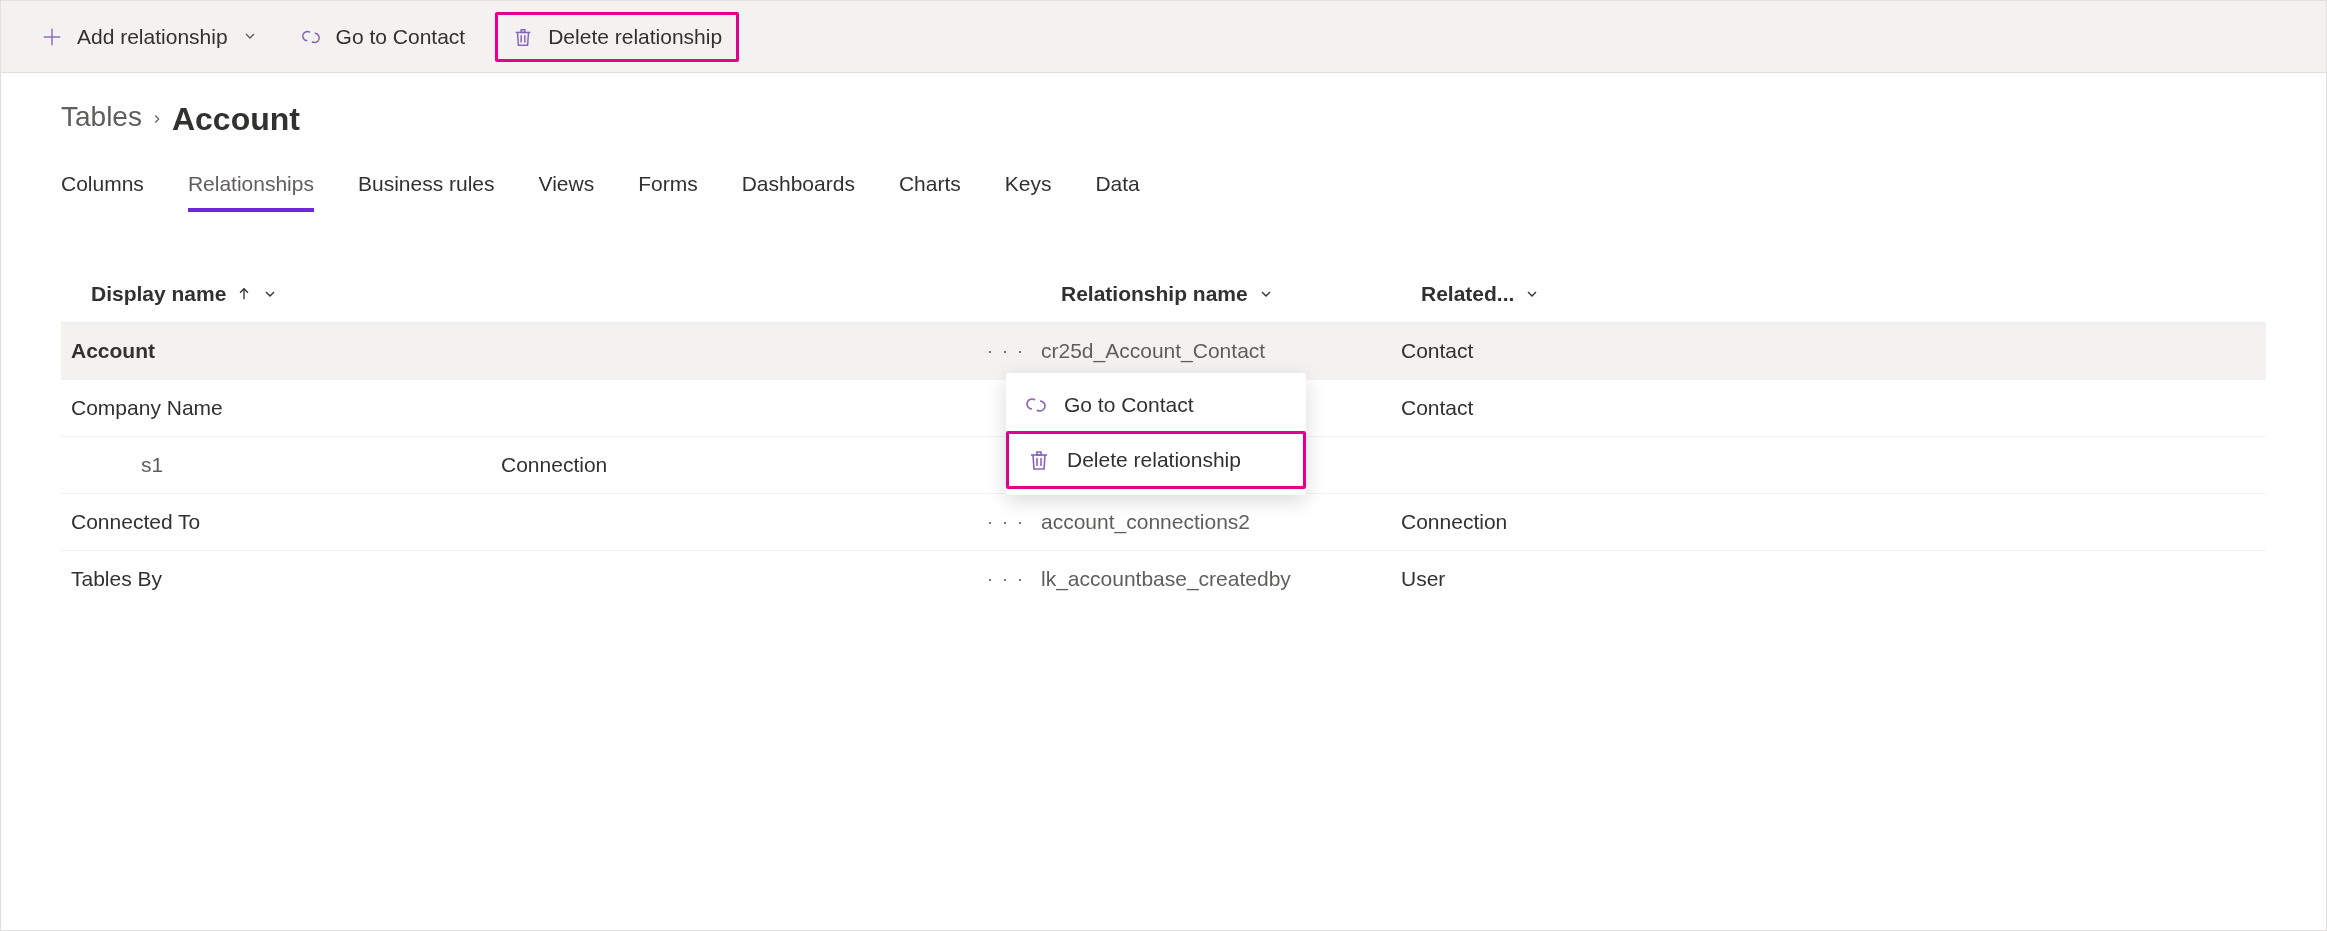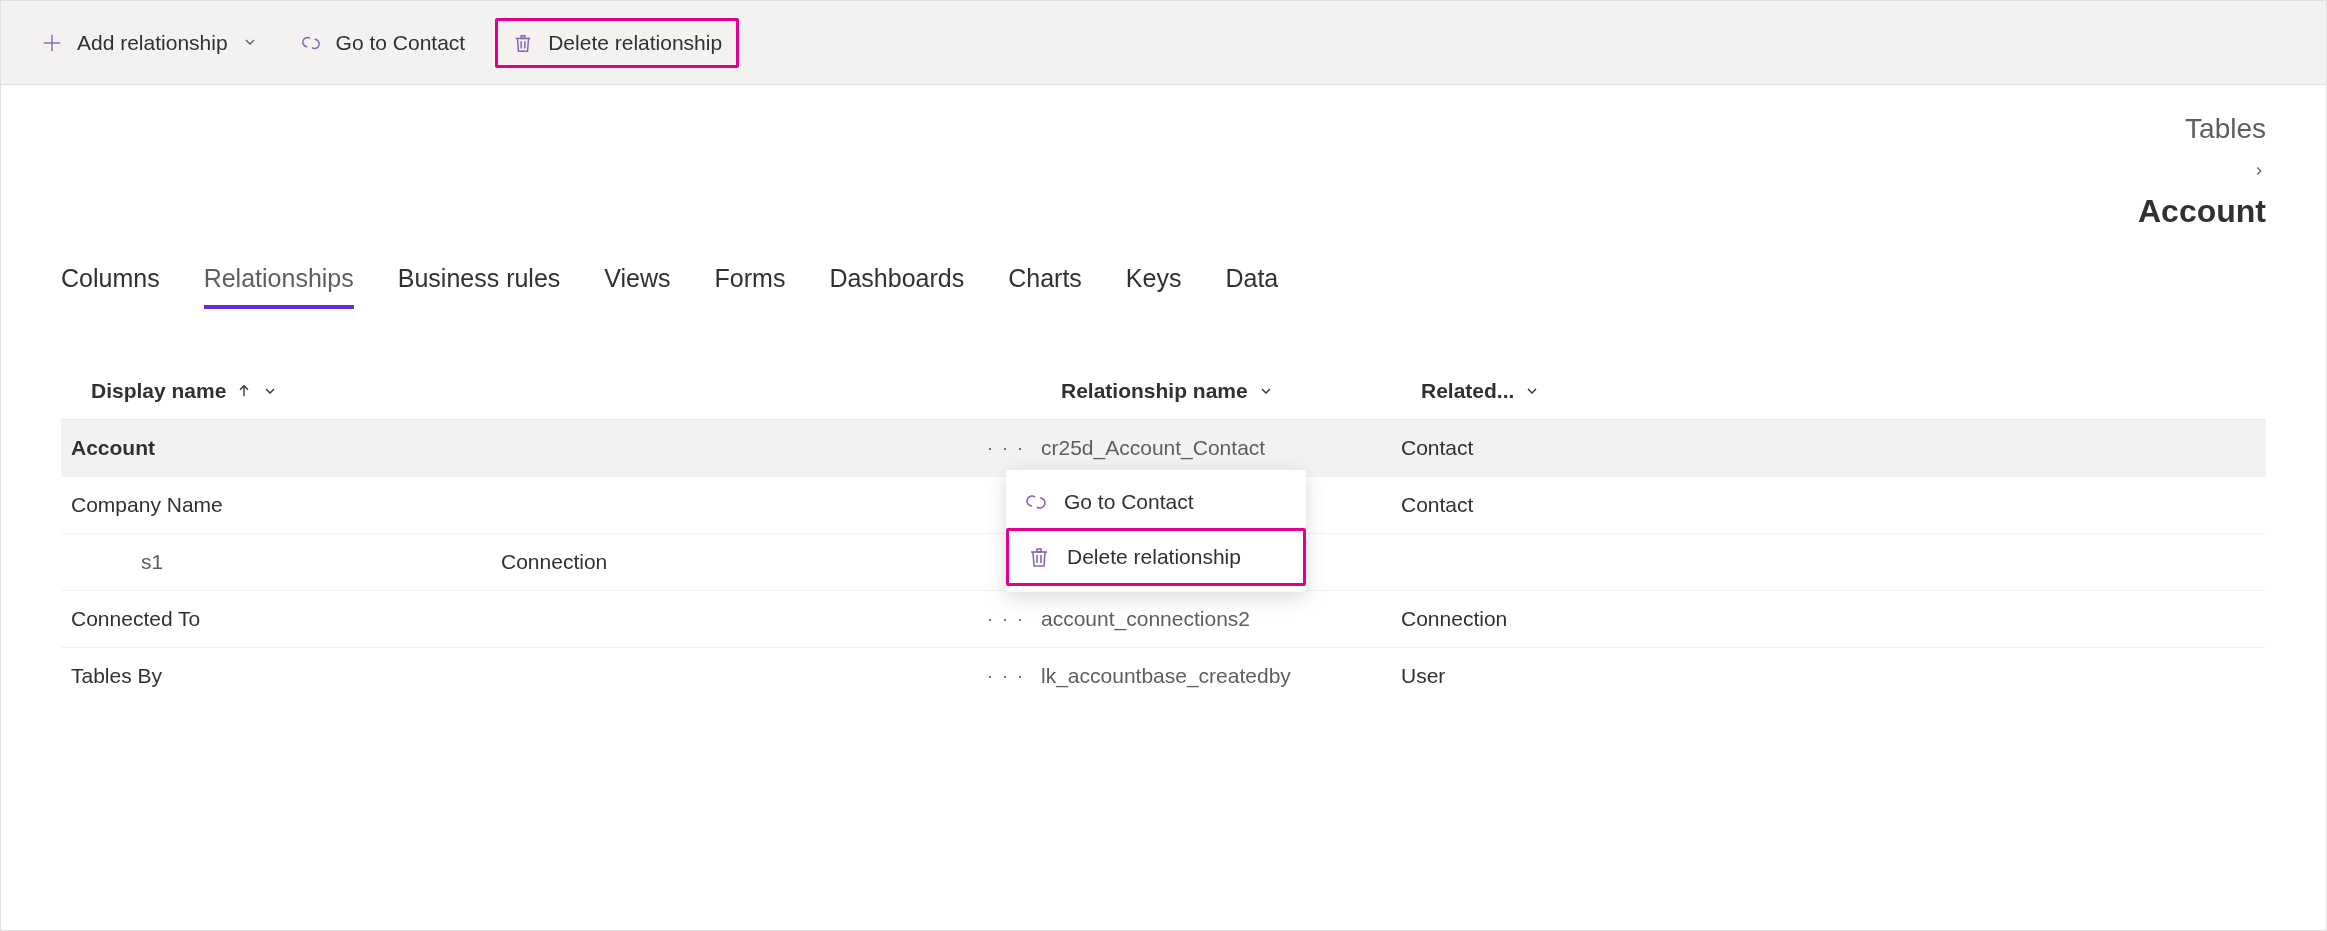--- a/index.html
+++ b/index.html
@@ -12,21 +12,21 @@
     font-size: 14px;
     color: #323130;
     background: #fff;
     width: 2327px;
     height: 931px;
     border: 1px solid #e1dfdd;
   }
   
   .command-bar {
     background: #f3f2f1;
-    height: 84px;
+    height: 72px;
     display: flex;
     align-items: center;
     padding: 0 28px;
     gap: 18px;
     border-bottom: 1px solid #e1dfdd;
   }
   .cmd-btn {
     display: flex;
     align-items: center;
     gap: 14px;
@@ -46,34 +46,33 @@
   .cmd-chevron svg { width:16px; height:16px; }
   .highlight-delete-top {
     border: 3px solid #e3008c;
     border-radius: 2px;
     padding: 10px 14px;
   }
   
   .page-area { padding: 28px 60px 0 60px; }
   .breadcrumb {
     display: flex;
-    align-items: flex-end;
+    align-items: flex-start;
     gap: 8px;
     font-size: 28px;
     color: #605e5c;
     margin-bottom: 28px;
-    flex-direction: column;
   }
   .breadcrumb .current { color: #323130; font-weight: 600; font-size: 32px; }
   .breadcrumb .sep svg { width:14px; height:14px; stroke:#605e5c; }
   
   .tabs {
     display: flex;
     gap: 44px;
-    font-size: 25px;
+    font-size: 21px;
     color: #323130;
     border-bottom: none;
     margin-bottom: 70px;
   }
   .tab {
     padding: 6px 0 12px 0;
     cursor: pointer;
   }
   .tab.active {
     color: #605e5c;

